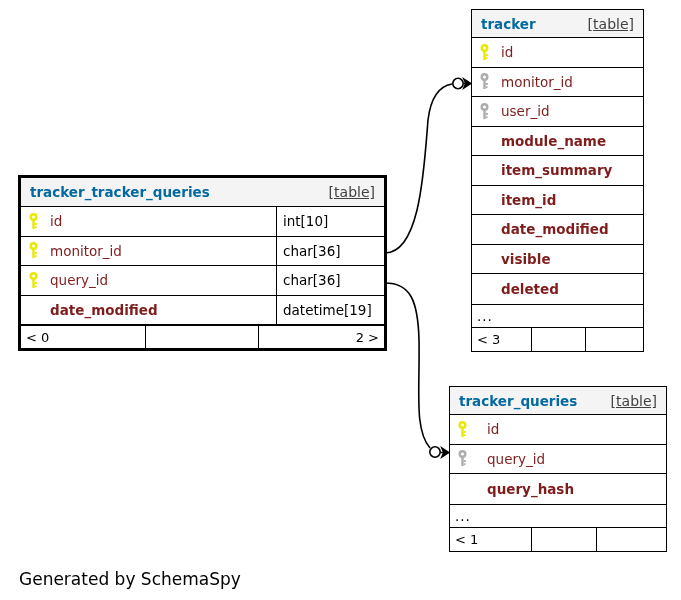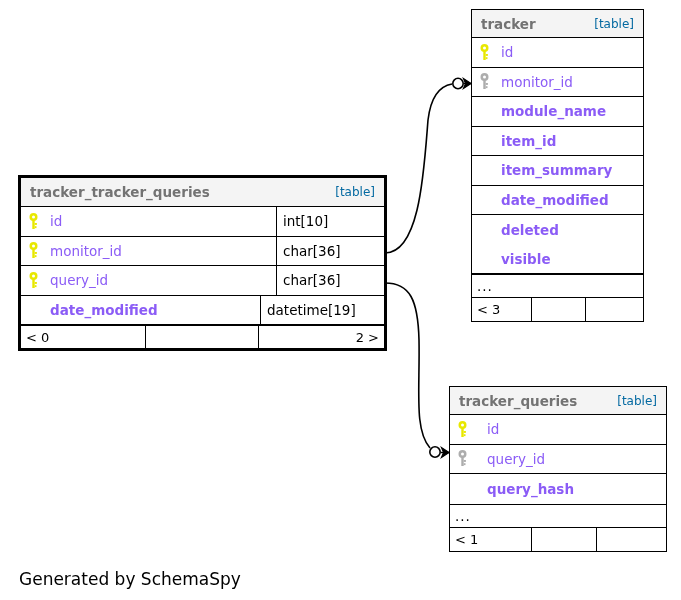--- a/index.html
+++ b/index.html
@@ -51,27 +51,28 @@
     border-bottom: 1.6px solid #000000;
     box-sizing: border-box;
     padding: 0 9px;
     height: 28px;
   }
   .main .tbl-header { height: 29px; gap: 29px; }
 
   .tbl-name {
     font-weight: bold;
     font-size: 13.5px;
-    color: #737373;
+    color: #0369a1;
     white-space: nowrap;
   }
   .tbl-tag {
-    font-size: 12px;
-    color: #0369a1;
-    white-space: nowrap;
+    font-size: 14px;
+    color: #404040;
+    white-space: nowrap;
+    text-decoration: underline;
   }
 
   .tbl-row {
     display: flex;
     align-items: stretch;
     border-bottom: 1.3px solid #000000;
     box-sizing: border-box;
     height: 29.5px;
   }
   .tbl-row:last-child { border-bottom: none; }
@@ -102,21 +103,21 @@
     width: 15px;
     height: 18px;
     display: flex;
     align-items: center;
     justify-content: flex-start;
   }
   .keyslot svg { display: block; }
 
   .col-label {
     font-size: 13.5px;
-    color: #8b5cf6;
+    color: #7f1d1d;
     white-space: nowrap;
   }
   
   .col-name.nokey .col-label { margin-left: 0; font-weight: bold; }
 
   .gap-sm { width: 7px; flex: 0 0 auto; }
   .gap-md { width: 15px; flex: 0 0 auto; }
 
   
   .tbl-more {
@@ -241,21 +242,21 @@
       </div>
       <div class="col-type" style="width:108px;">char[36]</div>
     </div>
 
     <div class="tbl-row">
       <div class="col-name nokey">
         <span class="keyslot"></span>
         <span class="gap-sm"></span>
         <span class="col-label">date_modified</span>
       </div>
-      <div class="col-type" style="width:124px;">datetime[19]</div>
+      <div class="col-type" style="width:108px;">datetime[19]</div>
     </div>
 
     <div class="tbl-footer" style="border-top:1.6px solid #000;">
       <div class="foot-cell left" style="width:125px;">&lt; 0</div>
       <div class="foot-cell left" style="width:113px;"></div>
       <div class="foot-cell right" style="flex:1 1 auto;">2 &gt;</div>
     </div>
   </div>
 
   <div class="table-box" id="tbl-tracker" style="left:471px; top:9px; width:173px;">
@@ -289,66 +290,81 @@
             <rect x="4.3" y="7" width="2.4" height="9" fill="#adadad"></rect>
             <rect x="6.7" y="10" width="2.2" height="1.9" fill="#adadad"></rect>
             <rect x="6.7" y="13.2" width="1.8" height="1.9" fill="#adadad"></rect>
           </svg>
         </span>
         <span class="gap-sm"></span>
         <span class="col-label">monitor_id</span>
       </div>
     </div>
 
+    <div class="tbl-row">
+      <div class="col-name">
+        <span class="keyslot">
+          <svg width="11" height="17" viewBox="0 0 11 17">
+            <circle cx="5.5" cy="4" r="4" fill="#adadad"></circle>
+            <circle cx="5.5" cy="4" r="1.5" fill="#ffffff"></circle>
+            <rect x="4.3" y="7" width="2.4" height="9" fill="#adadad"></rect>
+            <rect x="6.7" y="10" width="2.2" height="1.9" fill="#adadad"></rect>
+            <rect x="6.7" y="13.2" width="1.8" height="1.9" fill="#adadad"></rect>
+          </svg>
+        </span>
+        <span class="gap-sm"></span>
+        <span class="col-label">user_id</span>
+      </div>
+    </div>
 
     <div class="tbl-row">
       <div class="col-name nokey">
         <span class="keyslot"></span>
         <span class="gap-sm"></span>
         <span class="col-label">module_name</span>
       </div>
     </div>
 
     <div class="tbl-row">
       <div class="col-name nokey">
         <span class="keyslot"></span>
         <span class="gap-sm"></span>
+        <span class="col-label">item_summary</span>
+      </div>
+    </div>
+
+    <div class="tbl-row">
+      <div class="col-name nokey">
+        <span class="keyslot"></span>
+        <span class="gap-sm"></span>
         <span class="col-label">item_id</span>
       </div>
     </div>
 
     <div class="tbl-row">
       <div class="col-name nokey">
         <span class="keyslot"></span>
         <span class="gap-sm"></span>
-        <span class="col-label">item_summary</span>
-      </div>
-    </div>
-
-    <div class="tbl-row">
-      <div class="col-name nokey">
-        <span class="keyslot"></span>
-        <span class="gap-sm"></span>
         <span class="col-label">date_modified</span>
       </div>
     </div>
 
+    <div class="tbl-row">
+      <div class="col-name nokey">
+        <span class="keyslot"></span>
+        <span class="gap-sm"></span>
+        <span class="col-label">visible</span>
+      </div>
+    </div>
+
     <div class="tbl-row" style="border-bottom:none;">
       <div class="col-name nokey">
         <span class="keyslot"></span>
         <span class="gap-sm"></span>
         <span class="col-label">deleted</span>
-      </div>
-    </div>
-
-    <div class="tbl-row">
-      <div class="col-name nokey">
-        <span class="keyslot"></span>
-        <span class="gap-sm"></span>
-        <span class="col-label">visible</span>
       </div>
     </div>
 
     <div class="tbl-more">...</div>
 
     <div class="tbl-footer">
       <div class="foot-cell left" style="width:60px;">&lt; 3</div>
       <div class="foot-cell left" style="width:54px;"></div>
       <div class="foot-cell left" style="flex:1 1 auto;"></div>
     </div>

